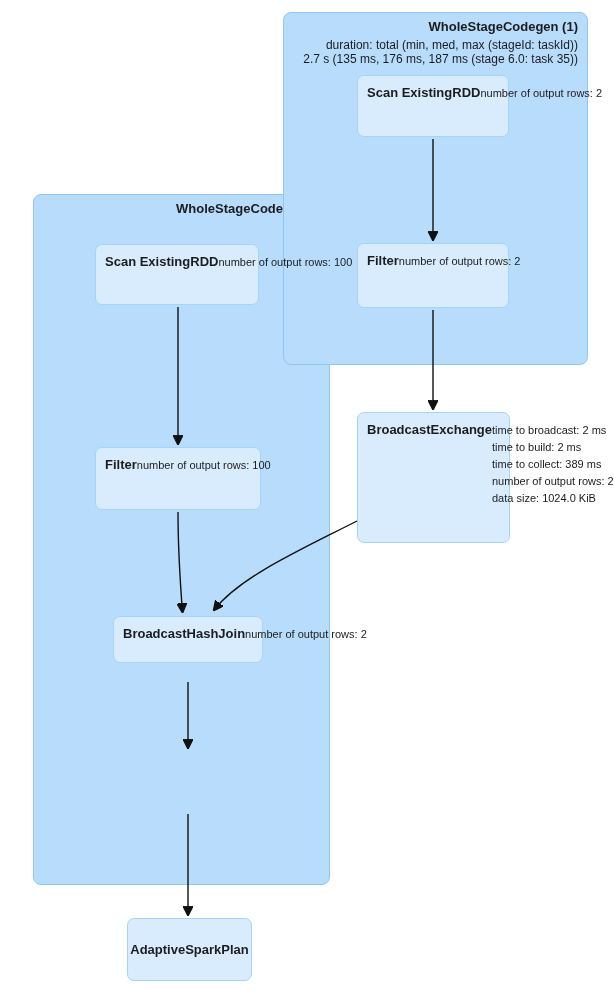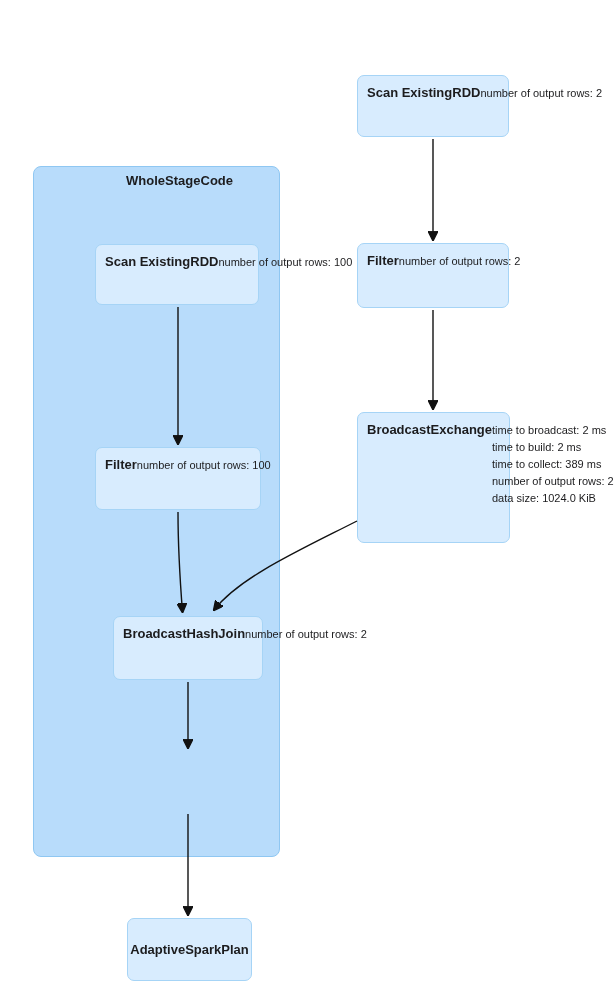--- a/index.html
+++ b/index.html
@@ -23,21 +23,21 @@
     overflow:hidden;
     background:var(--background);
   }
   .cluster{
     position:absolute;
     background:var(--cluster-fill);
     border:1px solid var(--cluster-border);
     border-radius:8px;
     box-sizing:border-box;
   }
-  #cluster-left{left:33px;top:166px;width:247px;height:691px;z-index:1;}
+  #cluster-left{left:33px;top:194px;width:297px;height:691px;z-index:1;}
   #cluster-right{left:283px;top:12px;width:305px;height:353px;z-index:2;}
   .cluster-title{
     position:absolute;top:7px;
     font-weight:bold;font-size:13px;line-height:14px;
     white-space:nowrap;text-align:right;
   }
   .cluster-duration{
     position:absolute;top:26px;
     font-size:12px;line-height:13.5px;
     white-space:pre-line;text-align:right;
@@ -59,21 +59,21 @@
     font-size:12.5px;
   }
   .node-title{font-weight:bold;font-size:13px;white-space:nowrap;}
   .node-metric{font-size:11px;line-height:17px;white-space:nowrap;}
   .node.center{align-items:center;justify-content:center;padding:4px;}
   #node-scan-1{left:357px;top:75px;width:152px;height:62px;}
   #node-filter-1{left:357px;top:243px;width:152px;height:65px;}
   #node-broadcast-exchange{left:357px;top:412px;width:153px;height:131px;z-index:3;}
   #node-scan-2{left:95px;top:244px;width:164px;height:61px;}
   #node-filter-2{left:95px;top:447px;width:166px;height:63px;}
-  #node-bhj{left:113px;top:616px;width:150px;height:64px;}
+  #node-bhj{left:113px;top:616px;width:150px;height:47px;}
   #node-project{left:161px;top:751px;width:54px;height:61px;}
   #node-asp{left:127px;top:918px;width:125px;height:63px;}
   #edges{
     position:absolute;left:0;top:0;width:614px;height:997px;
     z-index:4;pointer-events:none;
   }
   #edges path{
     fill:none;
     stroke:var(--arrow);
     stroke-width:1.4px;
@@ -82,20 +82,25 @@
 </style>
 </head>
 <body>
 
 <div id="canvas">
 
   <div class="cluster" id="cluster-left">
     <div class="cluster-title">WholeStageCode</div>
   </div>
 
+  <div class="cluster" id="cluster-right">
+    <div class="cluster-title">WholeStageCodegen (1)</div>
+    <div class="cluster-duration">duration: total (min, med, max (stageId: taskId))
+2.7 s (135 ms, 176 ms, 187 ms (stage 6.0: task 35))</div>
+  </div>
 
   <div class="node" id="node-scan-1">
     <div class="node-title">Scan ExistingRDD</div>
     <div class="node-metric">number of output rows: 2</div>
   </div>
 
   <div class="node" id="node-filter-1">
     <div class="node-title">Filter</div>
     <div class="node-metric">number of output rows: 2</div>
   </div>

